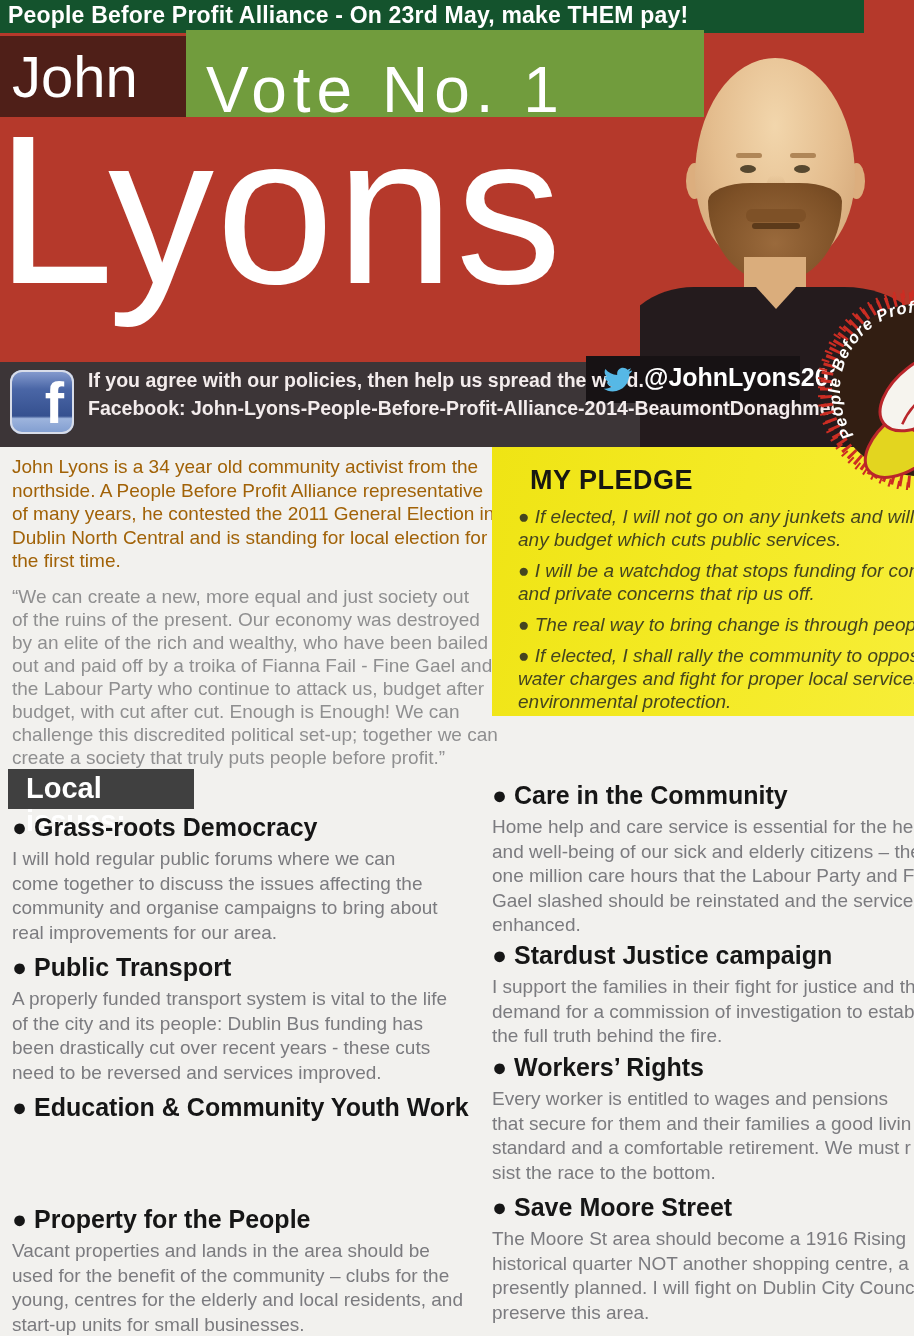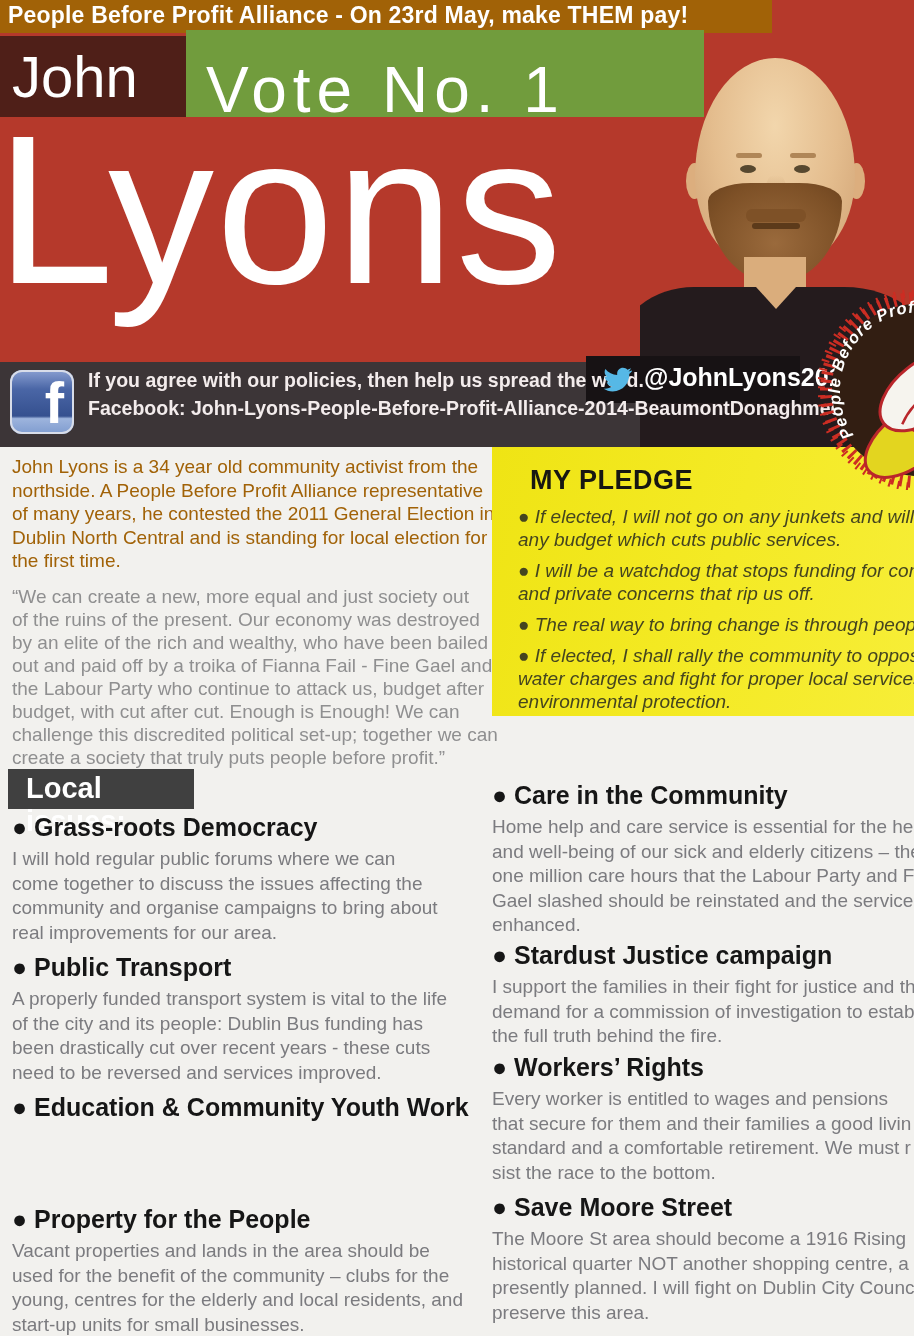--- a/index.html
+++ b/index.html
@@ -4,21 +4,21 @@
 <style>
   html,body{margin:0;padding:0;}
   body{
     width:914px;height:1336px;overflow:hidden;position:relative;
     background:#f2f1ee;
     font-family:"Liberation Sans",sans-serif;
     -webkit-font-smoothing:antialiased;
   }
   
   .hero{position:absolute;left:0;top:0;width:914px;height:362px;background:#b5392b;z-index:1;}
-  .banner{position:absolute;left:0;top:0;width:772px;height:33px;background:#a16207;}
+  .banner{position:absolute;left:0;top:0;width:864px;height:33px;background:#14532d;}
   .banner span{position:absolute;left:8px;top:2px;color:#fff;font-size:23px;font-weight:bold;letter-spacing:.2px;white-space:nowrap;}
   .john-block{position:absolute;left:0;top:36px;width:186px;height:81px;background:#4f1f18;}
   .john-block span{position:absolute;left:12px;top:6px;color:#fff;font-size:58px;line-height:70px;}
   .vote-block{position:absolute;left:186px;top:30px;width:518px;height:87px;background:#719c3d;}
   .vote-block span{position:absolute;left:20px;top:8px;color:#fff;font-size:64px;line-height:72px;letter-spacing:6px;white-space:nowrap;margin-top:16px;}
   .lyons{position:absolute;left:-4px;top:100px;color:#fff;font-size:212px;line-height:1.04;letter-spacing:2px;}
   
   .photo{position:absolute;left:640px;top:25px;width:274px;height:422px;overflow:hidden;z-index:4;}
   .head{position:absolute;left:55px;top:33px;width:160px;height:212px;
     background:radial-gradient(ellipse at 50% 32%,#f2d6ac 0%,#e4bd8e 55%,#cfa173 100%);

